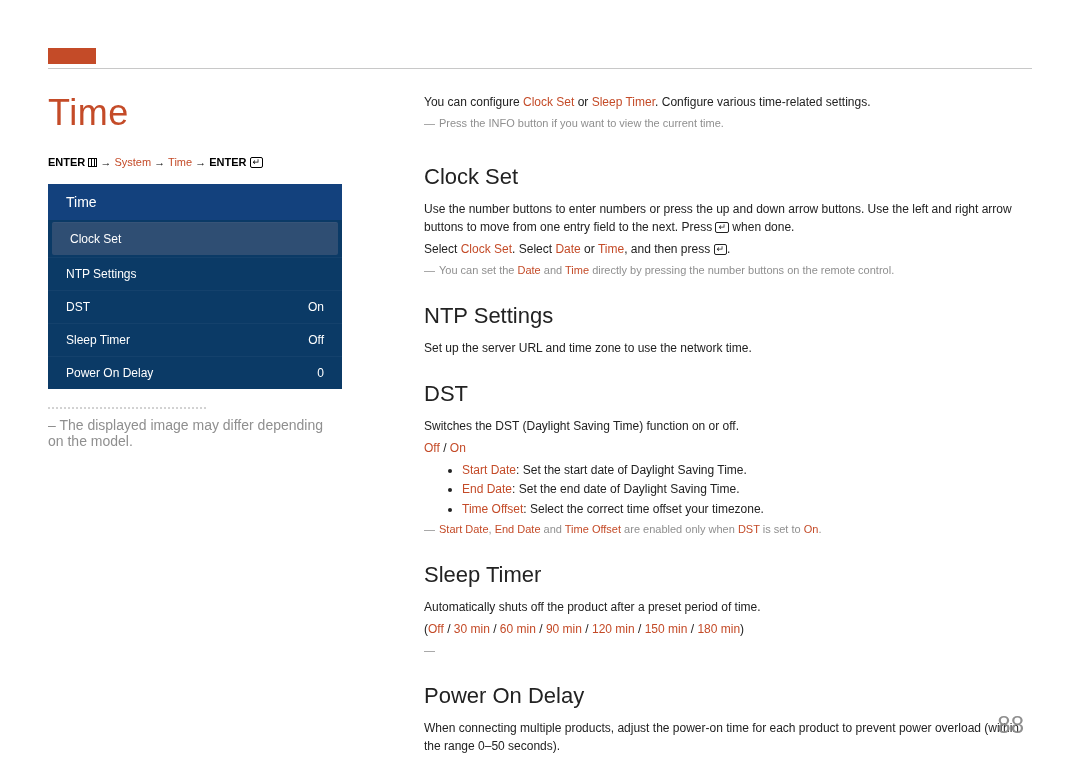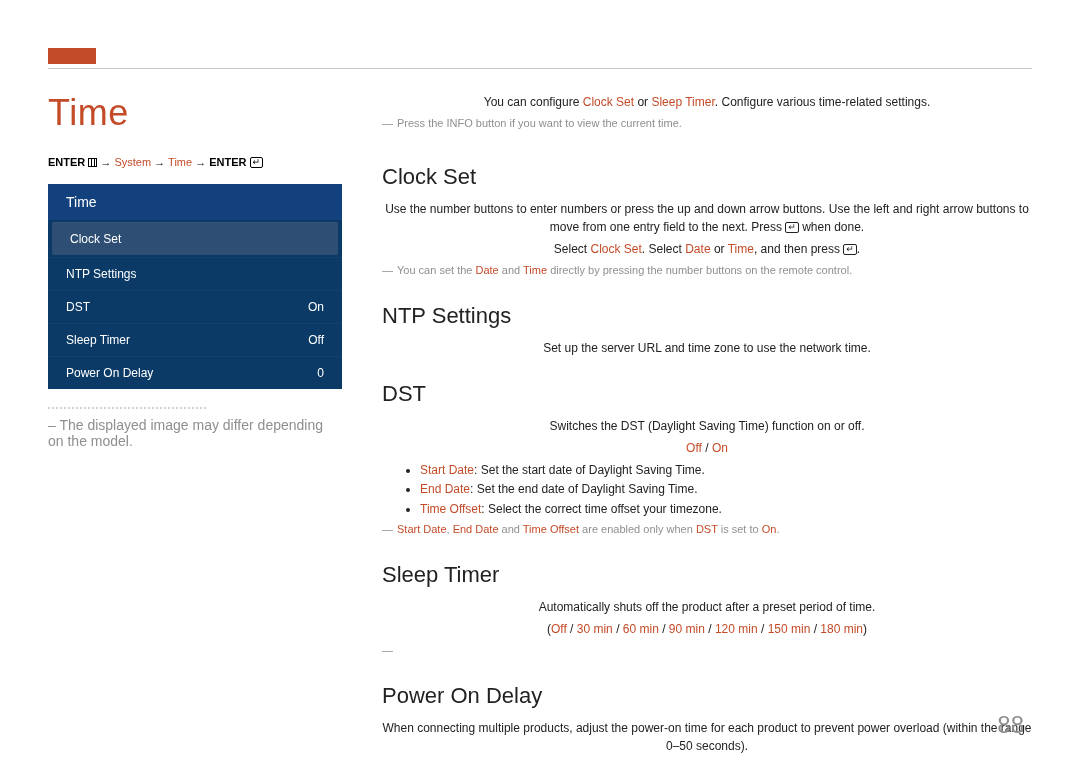--- a/index.html
+++ b/index.html
@@ -27,21 +27,21 @@
   }
   .hr-top{
     position:absolute;
     left:48px;right:48px;top:68px;
     border-top:1px solid #c8c8c8;
   }
   .page{
     position:absolute;
     left:48px;right:48px;top:92px;bottom:30px;
     display:flex;
-    gap:40px;
+    gap:82px;
   }
   .col-left{ width:294px; flex:0 0 294px; }
   .col-right{ flex:1; }
 
   h1.page-title{
     font-size:36px;
     font-weight:400;
     color:var(--accent);
     margin:0 0 22px 0;
     letter-spacing:0.5px;
@@ -87,21 +87,21 @@
   }
 
   
   .col-right{font-size:12px;line-height:1.55;}
   .col-right h2{
     font-size:22px;
     font-weight:500;
     margin:20px 0 6px 0;
   }
   .col-right h2.first{margin-top:28px;}
-  .col-right p{margin:1px 0 3px 0;text-align:center;}
+  .col-right p{margin:1px 0 3px 0;}
   .hl{color:var(--accent);}
   .note-dash{
     display:flex;gap:4px;
     color:var(--grey);
     font-size:11px;
     margin:3px 0;
   }
   .note-dash .dash{color:var(--grey);}
   ul.bullets{
     margin:3px 0 3px 22px;

